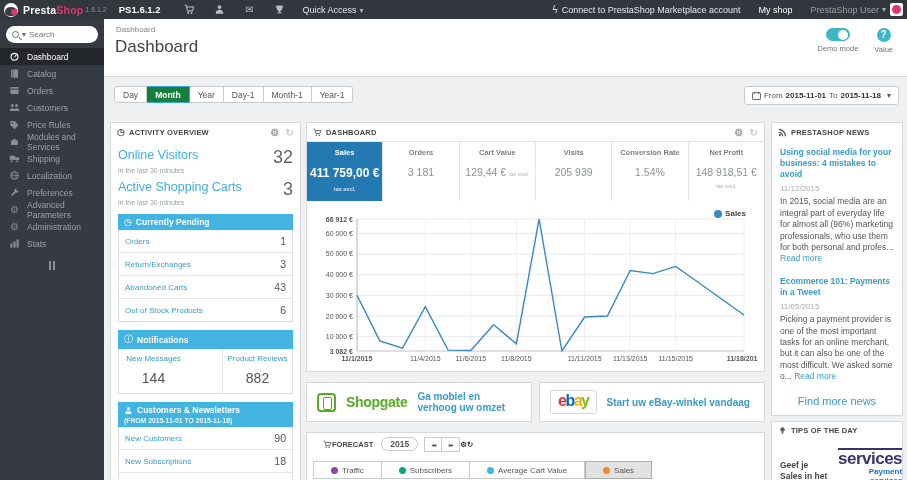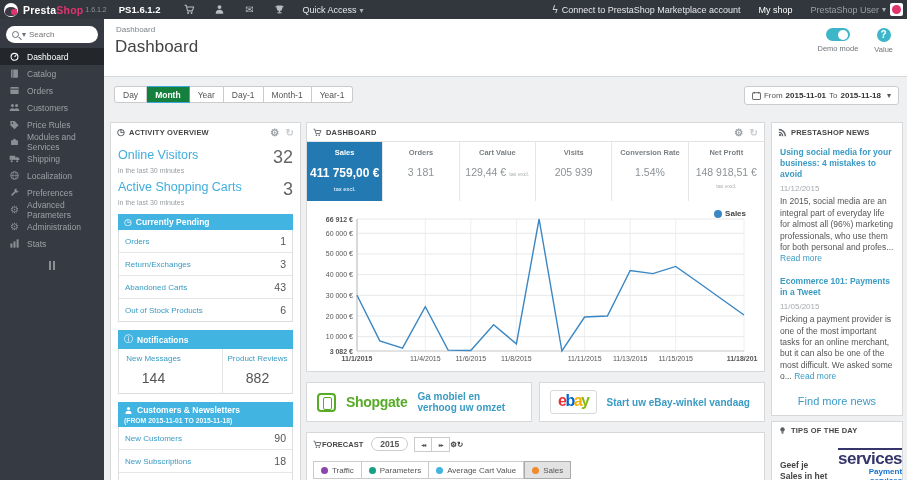--- a/index.html
+++ b/index.html
@@ -133,29 +133,29 @@
   .banner { flex:1; height:40px; display:flex; align-items:center; padding:0 10px; gap:10px; cursor:pointer;}
   .sg-ic { width:19px; height:19px; border:2px solid #57ab27; border-radius:4px; position:relative; flex:none;}
   .sg-ic::after { content:""; position:absolute; left:4px; top:2px; width:7px; height:11px; border:1.5px solid #57ab27; border-radius:2px;}
   .sg-name { font-size:14px; font-weight:bold; letter-spacing:-.3px; }
   .ban-link { font-size:10px; color:#3a9bc4; font-weight:bold; }
   .ebay-box { border:1px solid #d6d8da; border-radius:3px; padding:1px 7px 3px 7px; background:#fff; }
   .ebay-box span { font-size:16px; font-weight:bold; letter-spacing:-1.5px; }
 
   
   .forecast { margin-top:10px; height:100px; }
-  .fc-head { display:flex; align-items:center; height:22px; padding:0 6px; font-size:7.5px; font-weight:bold; color:#444;}
+  .fc-head { display:flex; align-items:center; height:22px; padding:0 16px; font-size:7.5px; font-weight:bold; color:#444;}
   .year-pill { border:1px solid #c9cbcd; border-radius:8px; padding:1px 8px; font-size:8.5px; font-weight:bold;
     color:#555; margin:0 6px 0 8px; }
   .navgrp { display:flex; }
   .navgrp button { height:15px; width:18px; background:#fff; border:1px solid #c9cbcd; font-size:6px;
     color:#555; cursor:pointer; letter-spacing:-1px; padding:0; }
   .navgrp button + button { border-left:none; }
   .fc-legend { display:flex; padding:6px 6px; }
-  .fc-legend button { display:flex; align-items:center; gap:4px; height:18px; padding:0 7px; background:#fff;
+  .fc-legend button { display:flex; align-items:center; gap:4px; height:18px; padding:0 17px; background:#fff;
     border:1px solid #c9cbcd; font-size:8px; color:#555; cursor:pointer; font-family:inherit;}
   .fc-legend button + button { border-left:none; }
   .fc-legend button.active { background:#e2e2e2; border:1px solid #aaa; }
   .dot { width:7px; height:7px; border-radius:50%; flex:none; }
 
   
   .news-body { padding:6px 8px 8px 8px; }
   .art { margin-bottom:11px; }
   .art-title { font-size:8.5px; font-weight:bold; color:#3a9bc4; line-height:1.3; cursor:pointer; }
   .art-date { font-size:8px; color:#a7abaf; margin:4px 0 3px 0; }
@@ -572,21 +572,21 @@
       <span class="gear">⚙</span>
       <span class="refresh">↻</span>
     </div>
     <div class="fc-legend">
       <button>
           <span class="dot" style="background: rgb(142, 68, 173);"></span>
           <span>Traffic</span>
         </button>
       <button>
           <span class="dot" style="background: rgb(22, 160, 133);"></span>
-          <span>Parameters</span>
+          <span>Subscribers</span>
         </button>
       <button>
           <span class="dot" style="background: rgb(65, 180, 226);"></span>
           <span>Average Cart Value</span>
         </button>
       <button class="active">
           <span class="dot" style="background: rgb(239, 139, 46);"></span>
           <span>Sales</span>
         </button>
     </div>

